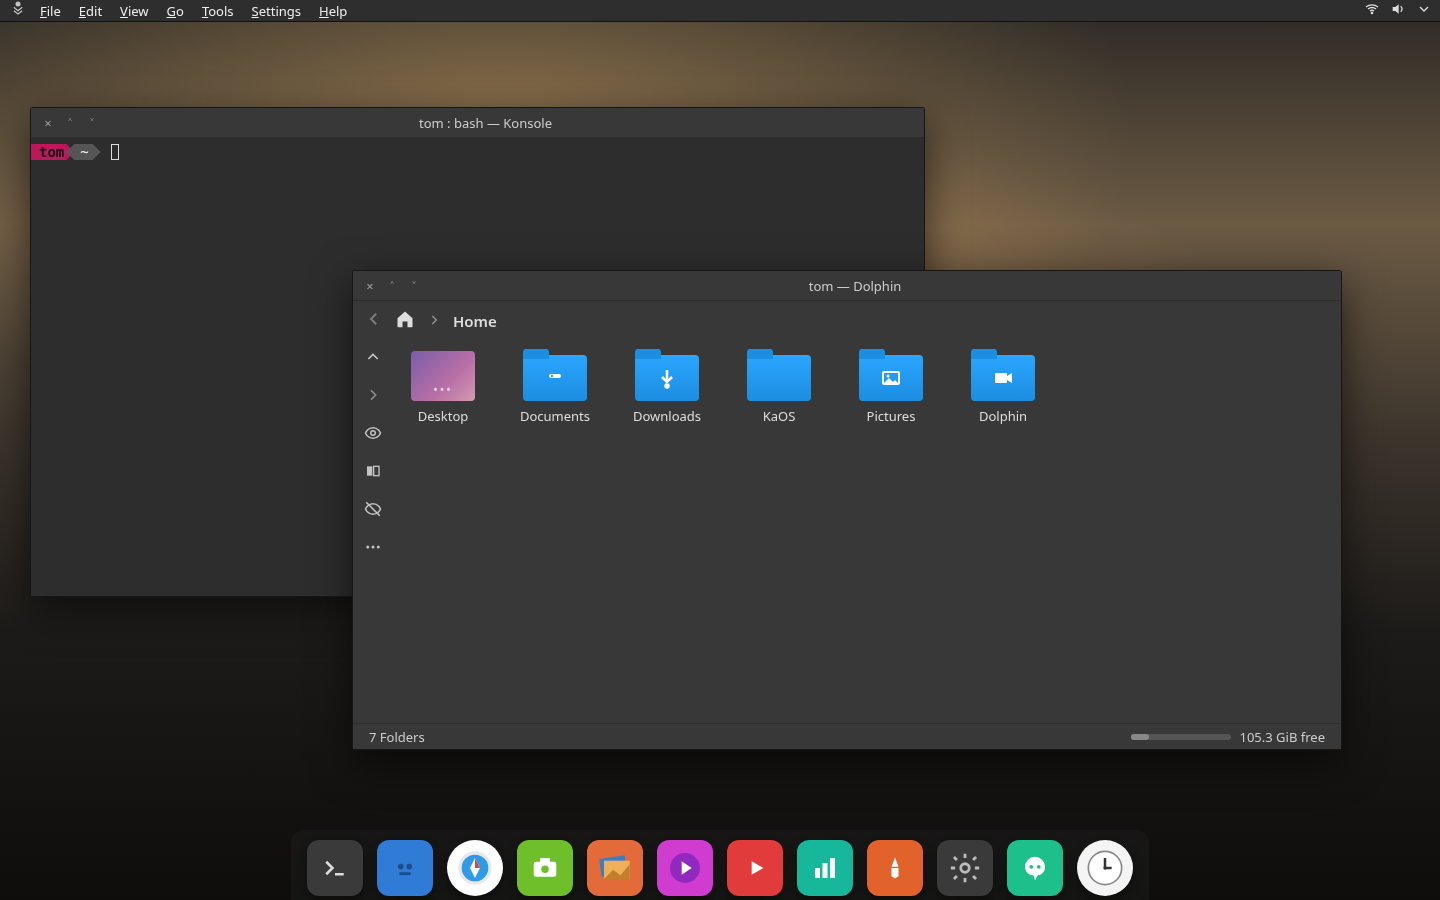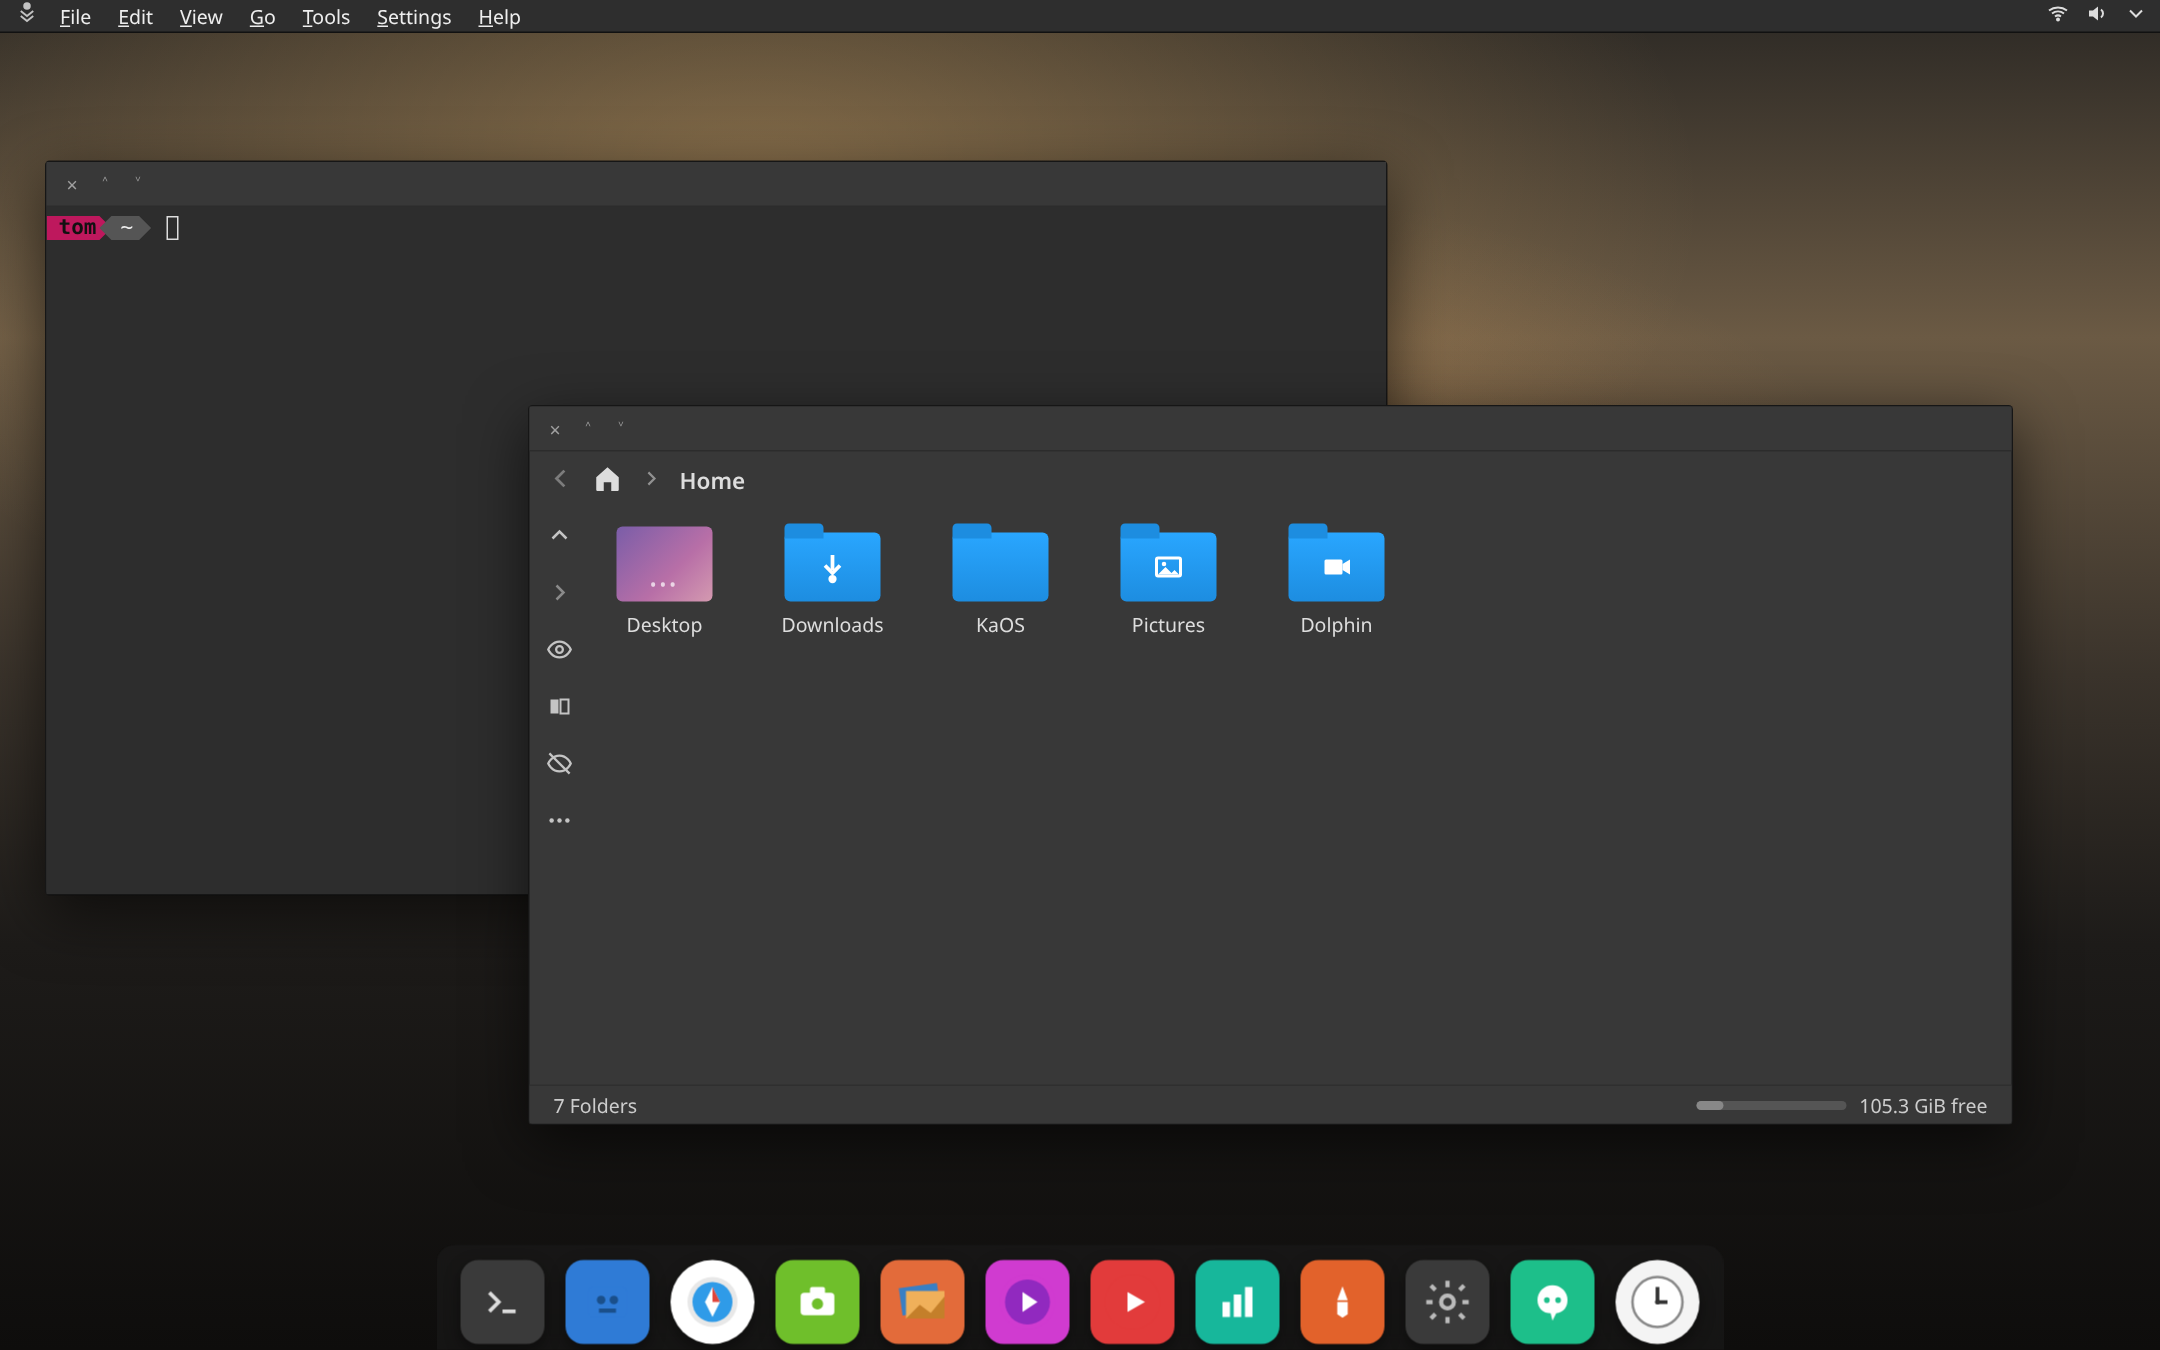--- a/index.html
+++ b/index.html
@@ -158,38 +158,40 @@
   </div>
 </div>
 
 <div class="window" style="left:30px; top:107px; width:895px; height:490px;">
   <div class="titlebar">
     <div class="ctrls">
       <span>×</span>
       <span>˄</span>
       <span>˅</span>
     </div>
+    <div class="title">tom : bash — Konsole</div>
     <div style="width:42px"></div>
   </div>
   <div class="konsole-body">
     <div class="prompt-line">
       <span class="prompt-user">tom</span>
       <span class="prompt-path">~</span>
       <span class="cursor"></span>
     </div>
   </div>
 </div>
 
 <div class="window" style="left:352px; top:270px; width:990px; height:480px;">
   <div class="titlebar">
     <div class="ctrls">
       <span>×</span>
       <span>˄</span>
       <span>˅</span>
     </div>
+    <div class="title">tom — Dolphin</div>
     <div style="width:42px"></div>
   </div>
 
   <div class="dolphin-toolbar">
     <span class="navbtn">
       <svg width="18" height="18" viewBox="0 0 24 24" fill="none" stroke="#aaa" stroke-width="2.5">
           <path d="M15 5l-7 7 7 7"></path>
         </svg>
     </span>
     <span>
@@ -241,20 +243,33 @@
             <circle cx="12" cy="12" r="2"></circle>
             <circle cx="19" cy="12" r="2"></circle>
           </svg>
         </span>
     </div>
 
     <div class="dolphin-grid" id="dolphin-grid">
         <div class="folder">
           <div class="desktop-thumb"></div>
           <span>Desktop</span>
+        </div>
+        <div class="folder">
+          <div class="ficon">
+            <div class="folder-blue">
+              <span class="glyph">
+                <svg width="24" height="24" viewBox="0 0 24 24" fill="#fff">
+                  <rect x="6" y="8" width="12" height="4" rx="2"></rect>
+                  <circle cx="9" cy="10" r="1.2" fill="#29a6ff"></circle>
+                </svg>
+              </span>
+            </div>
+          </div>
+          <span>Documents</span>
         </div>
         <div class="folder">
           <div class="ficon">
             <div class="folder-blue">
               <span class="glyph">
                 <svg width="24" height="24" viewBox="0 0 24 24" fill="none" stroke="#fff" stroke-width="2.5">
                   <path d="M12 4v10"></path>
                   <path d="M7 11l5 5 5-5"></path>
                   <circle cx="12" cy="20" r="1.5" fill="#fff"></circle>
                 </svg>

